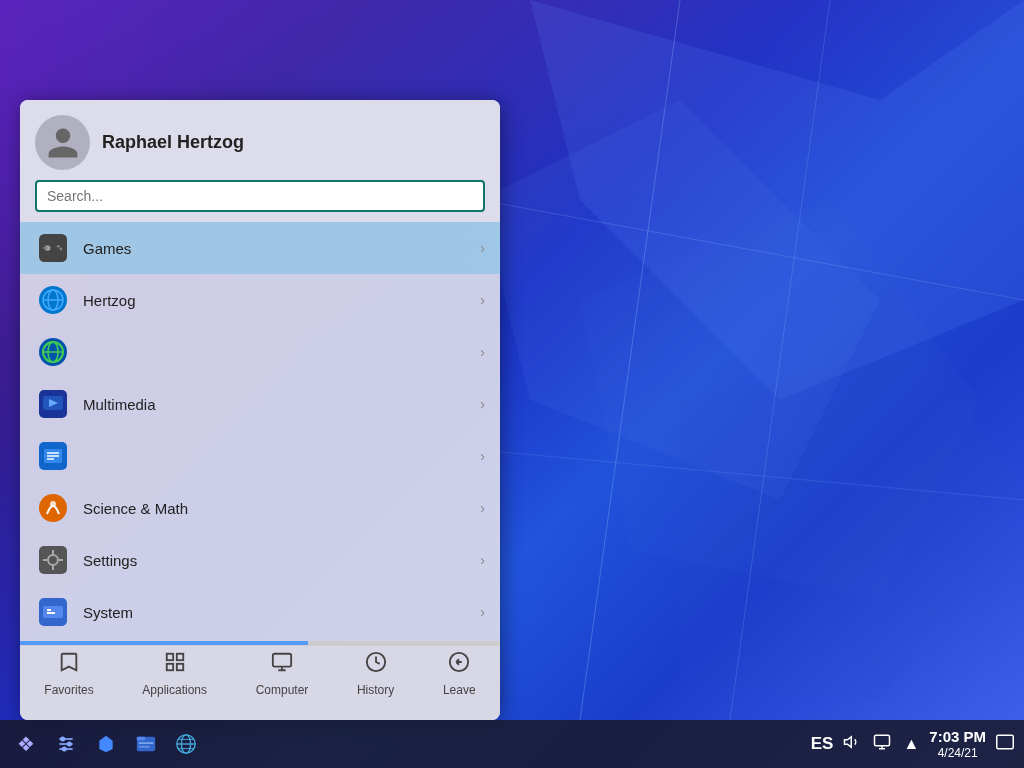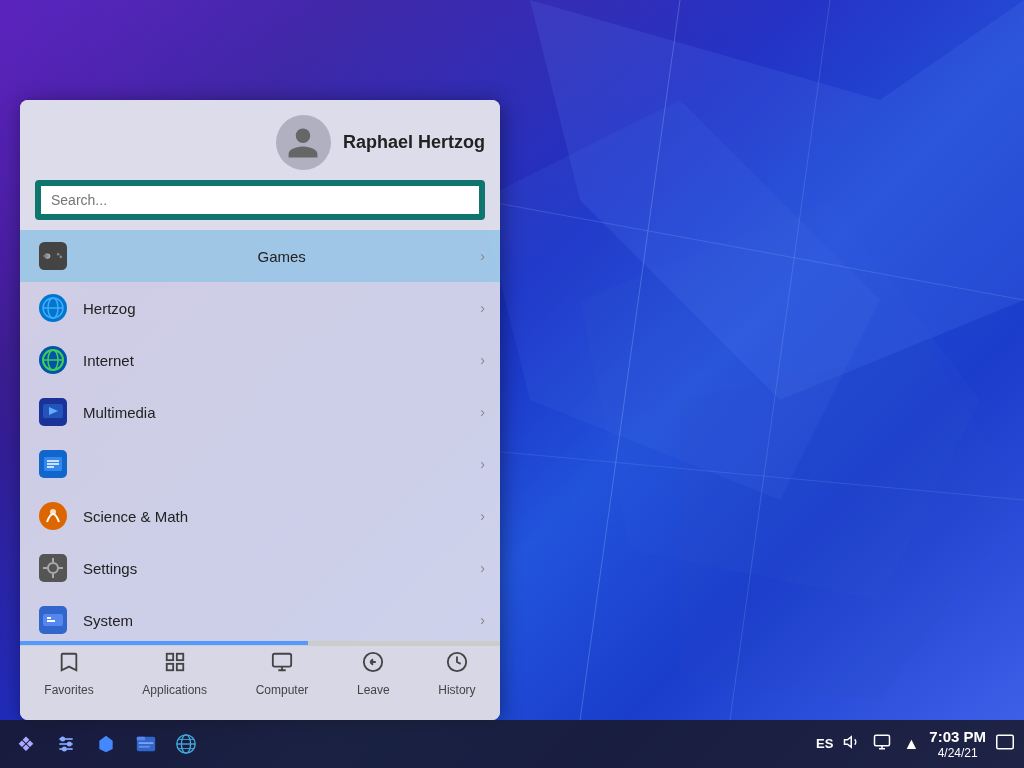--- a/index.html
+++ b/index.html
@@ -51,21 +51,20 @@
       overflow: hidden;
     }
 
     
     #menu-header {
       padding: 15px 15px 10px 15px;
       background: rgba(220, 220, 235, 0.95);
       display: flex;
       align-items: center;
       gap: 12px;
-      justify-content: flex-end;
     }
 
     #avatar {
       width: 55px;
       height: 55px;
       border-radius: 50%;
       background: #b0b0c0;
       display: flex;
       align-items: center;
       justify-content: center;
@@ -85,21 +84,21 @@
     }
 
     #search-container {
       padding: 0 15px 10px 15px;
       background: rgba(220, 220, 235, 0.95);
     }
 
     #search-input {
       width: 100%;
       padding: 6px 10px;
-      border: 6px solid #0f766e;
+      border: 2px solid #0f766e;
       border-radius: 4px;
       font-size: 14px;
       background: white;
       outline: none;
       color: #333;
     }
 
     #all-apps-label {
       padding: 4px 15px 4px 15px;
       font-size: 13px;
@@ -129,21 +128,20 @@
       display: flex;
       align-items: center;
       padding: 8px 15px;
       cursor: pointer;
       position: relative;
       transition: background 0.1s;
     }
 
     .menu-item.active {
       background: rgba(140, 195, 230, 0.7);
-      text-align: center;
     }
 
     .menu-item-icon {
       width: 36px;
       height: 36px;
       margin-right: 12px;
       display: flex;
       align-items: center;
       justify-content: center;
       flex-shrink: 0;
@@ -233,21 +231,21 @@
       font-weight: 600;
       line-height: 1.2;
     }
 
     #clock-date {
       font-size: 12px;
       line-height: 1.2;
     }
 
     #lang-indicator {
-      font-size: 13px;
+      font-size: 17px;
       font-weight: bold;
       color: white;
     }
 
     .sys-tray-icon {
       font-size: 16px;
       color: white;
       cursor: pointer;
       padding: 2px;
     }
@@ -321,21 +319,20 @@
     </div>
         <div class="menu-item">
       <div class="menu-item-icon">
             <svg width="28" height="28" viewBox="0 0 28 28">
               <circle cx="14" cy="14" r="14" fill="#0055aa"></circle>
               <circle cx="14" cy="14" r="10" fill="none" stroke="#44cc55" stroke-width="2"></circle>
               <ellipse cx="14" cy="14" rx="5" ry="10" fill="none" stroke="#44cc55" stroke-width="1.5"></ellipse>
               <line x1="4" y1="14" x2="24" y2="14" stroke="#44cc55" stroke-width="1.5"></line>
             </svg>
           </div>
-      <span class="menu-item-label">Internet</span>
       <span class="menu-item-arrow">›</span>
     </div>
         <div class="menu-item">
       <div class="menu-item-icon">
             <svg width="28" height="28" viewBox="0 0 28 28">
               <rect width="28" height="28" rx="5" fill="#1a3399"></rect>
               <rect x="4" y="6" width="20" height="14" rx="2" fill="#2255bb"></rect>
               <polygon points="10,9 10,17 19,13" fill="#66aaff"></polygon>
             </svg>
           </div>
@@ -425,34 +422,34 @@
             <path d="M8 21h8M12 17v4"></path>
           </svg>
         </span>
         <span class="nav-label">Computer</span>
       </div>
 
       <div class="nav-item">
         <span class="nav-icon">
           <svg width="22" height="22" viewBox="0 0 24 24" fill="none" stroke="#444" stroke-width="2">
             <circle cx="12" cy="12" r="10"></circle>
+            <path d="M12 6v6l4 2"></path>
+          </svg>
+        </span>
+        <span class="nav-label">History</span>
+      </div>
+
+      <div class="nav-item">
+        <span class="nav-icon">
+          <svg width="22" height="22" viewBox="0 0 24 24" fill="none" stroke="#444" stroke-width="2">
+            <circle cx="12" cy="12" r="10"></circle>
             <path d="M15 12H9M9 12l3-3M9 12l3 3"></path>
           </svg>
         </span>
         <span class="nav-label">Leave</span>
-      </div>
-
-      <div class="nav-item">
-        <span class="nav-icon">
-          <svg width="22" height="22" viewBox="0 0 24 24" fill="none" stroke="#444" stroke-width="2">
-            <circle cx="12" cy="12" r="10"></circle>
-            <path d="M12 6v6l4 2"></path>
-          </svg>
-        </span>
-        <span class="nav-label">History</span>
       </div>
 
     </div>
   </div>
 
   <div id="taskbar">
 
     <div class="taskbar-icon" style="color:#aaaaff; font-size:20px;">❖</div>
     <div class="taskbar-icon" style="color:#88aaff;">
       <svg width="20" height="20" viewBox="0 0 24 24" fill="none" stroke="#88aaff" stroke-width="2">

